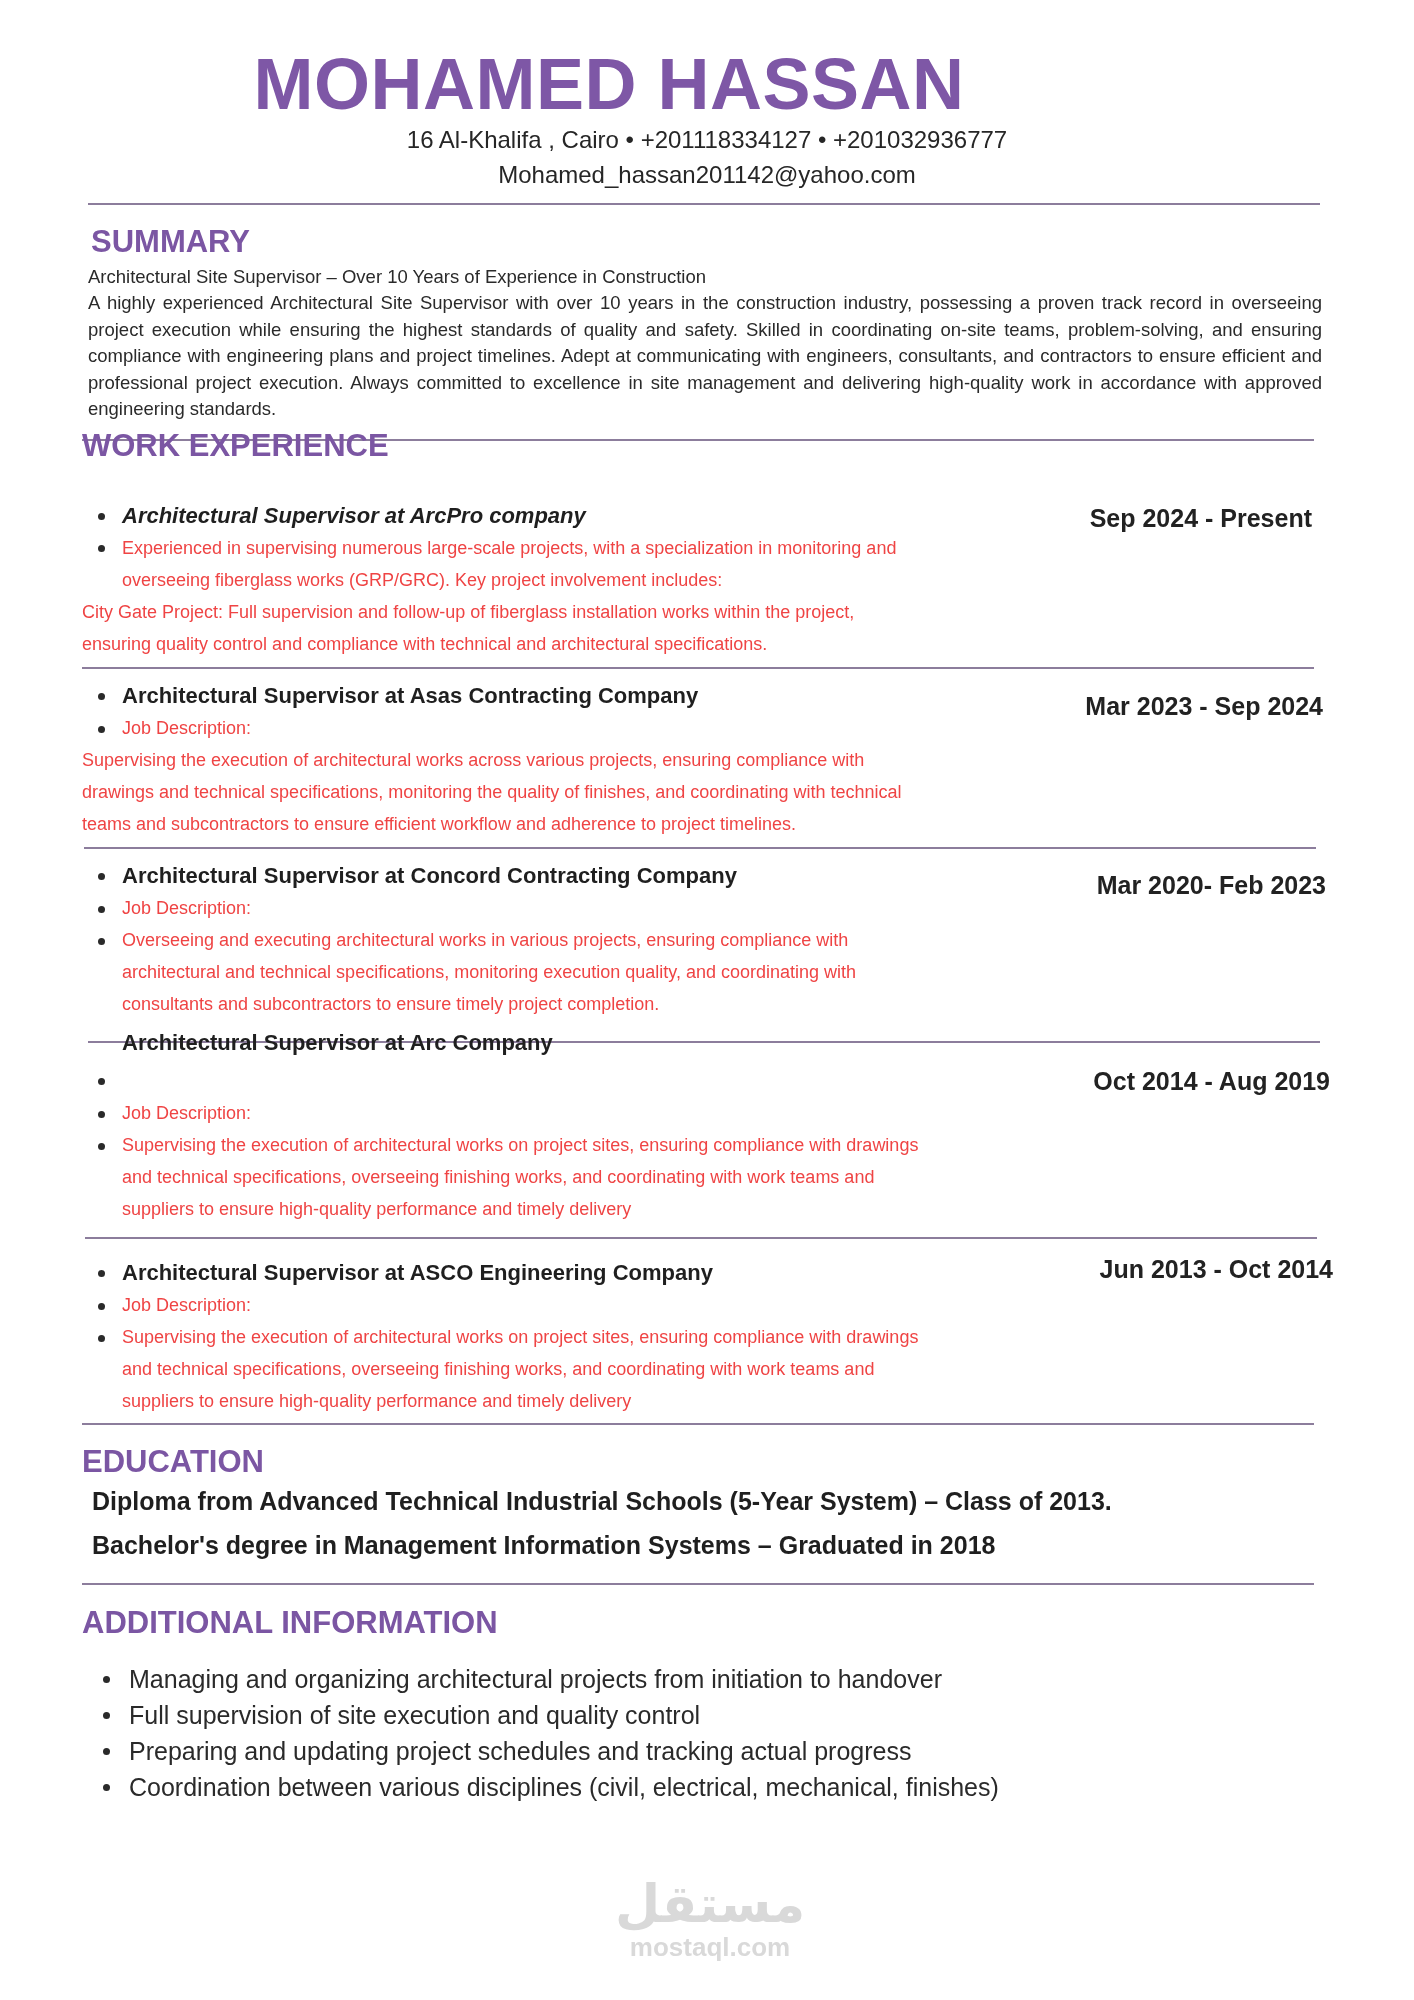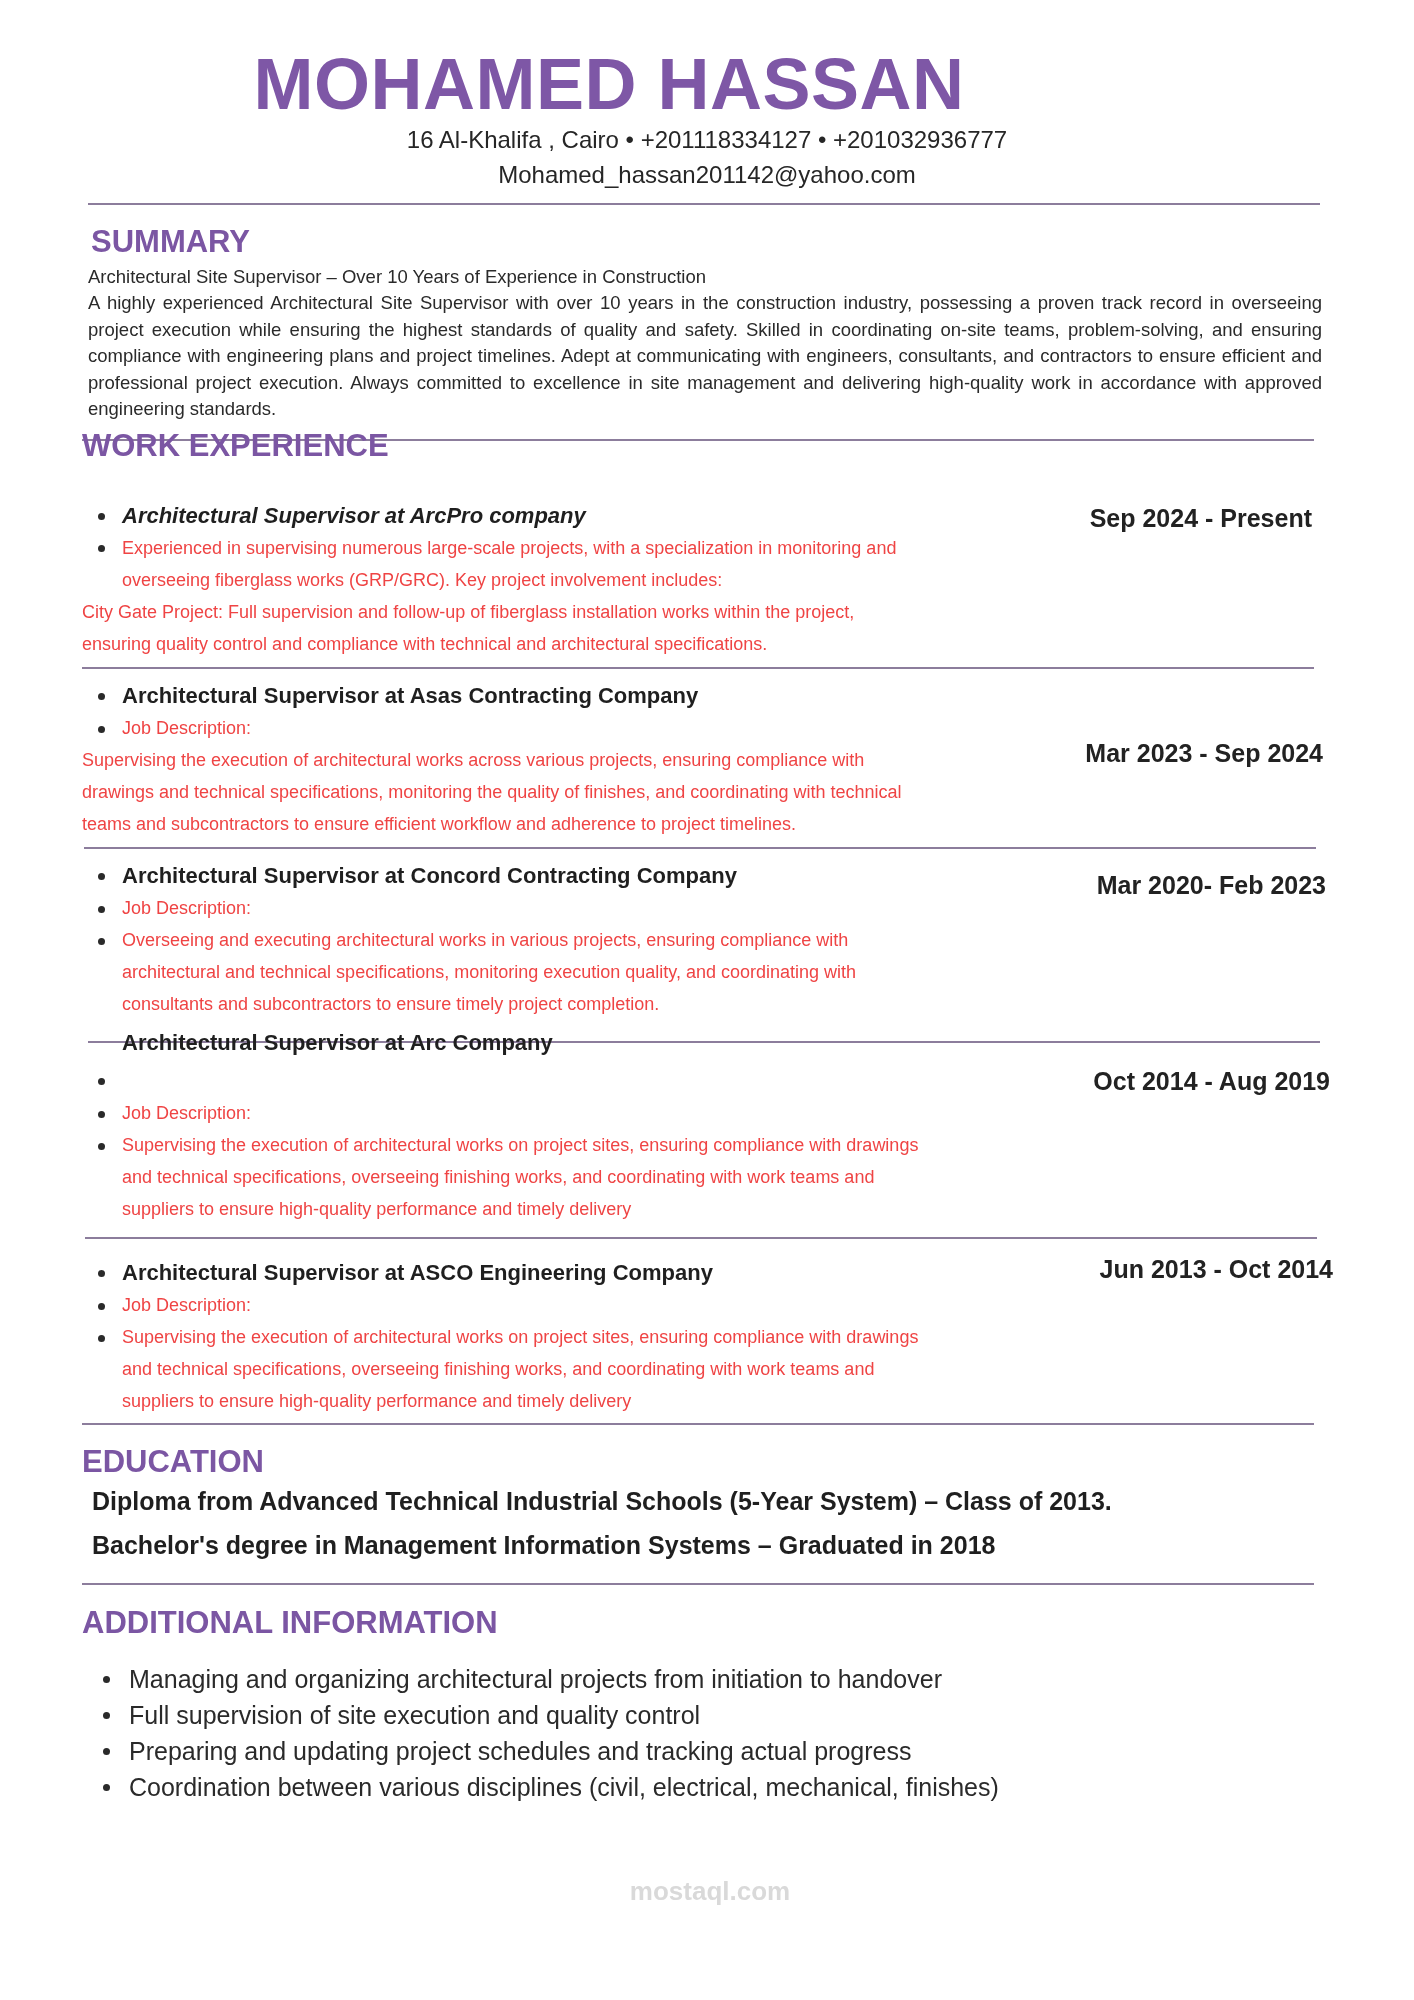--- a/index.html
+++ b/index.html
@@ -64,21 +64,21 @@
   <div class="abs body-line" style="left:122px; top:532px;">Experienced in supervising numerous large-scale projects, with a specialization in monitoring and</div>
   <div class="abs body-line" style="left:122px; top:564px;">overseeing fiberglass works (GRP/GRC). Key project involvement includes:</div>
   <div class="abs body-line" style="left:82px; top:596px;">City Gate Project: Full supervision and follow-up of fiberglass installation works within the project,</div>
   <div class="abs body-line" style="left:82px; top:628px;">ensuring quality control and compliance with technical and architectural specifications.</div>
 </div>
 <div class="abs divider" style="left:82px; top:667px; width:1232px;"></div>
 
 <div>
   <span class="dot" style="left:98px; top:693px;"></span>
   <div class="abs job-title" style="left:122px; top:681px;">Architectural Supervisor at Asas Contracting Company</div>
-  <div class="abs job-date" style="right:91px; top:691px;margin-top:47px;">Mar 2023 - Sep 2024</div>
+  <div class="abs job-date" style="right:91px; top:691px;">Mar 2023 - Sep 2024</div>
   <span class="dot" style="left:98px; top:726px;"></span>
   <div class="abs body-line" style="left:122px; top:712px;">Job Description:</div>
   <div class="abs body-line" style="left:82px; top:744px;">Supervising the execution of architectural works across various projects, ensuring compliance with</div>
   <div class="abs body-line" style="left:82px; top:776px;">drawings and technical specifications, monitoring the quality of finishes, and coordinating with technical</div>
   <div class="abs body-line" style="left:82px; top:808px;">teams and subcontractors to ensure efficient workflow and adherence to project timelines.</div>
 </div>
 <div class="abs divider" style="left:84px; top:847px; width:1232px;"></div>
 
 <div>
   <span class="dot" style="left:98px; top:873px;"></span>
@@ -128,14 +128,15 @@
 <span class="dot" style="left:103px; top:1676px;"></span>
 <div class="abs add-line" style="left:129px; top:1661px;">Managing and organizing architectural projects from initiation to handover</div>
 <span class="dot" style="left:103px; top:1712px;"></span>
 <div class="abs add-line" style="left:129px; top:1697px;">Full supervision of site execution and quality control</div>
 <span class="dot" style="left:103px; top:1748px;"></span>
 <div class="abs add-line" style="left:129px; top:1733px;">Preparing and updating project schedules and tracking actual progress</div>
 <span class="dot" style="left:103px; top:1784px;"></span>
 <div class="abs add-line" style="left:129px; top:1769px;">Coordination between various disciplines (civil, electrical, mechanical, finishes)</div>
 
 <div class="abs watermark" style="top:1876px;">
+  <div class="wm-arabic">مستقل</div>
   <div class="wm-latin">mostaql.com</div>
 </div>
 
 </body></html>

